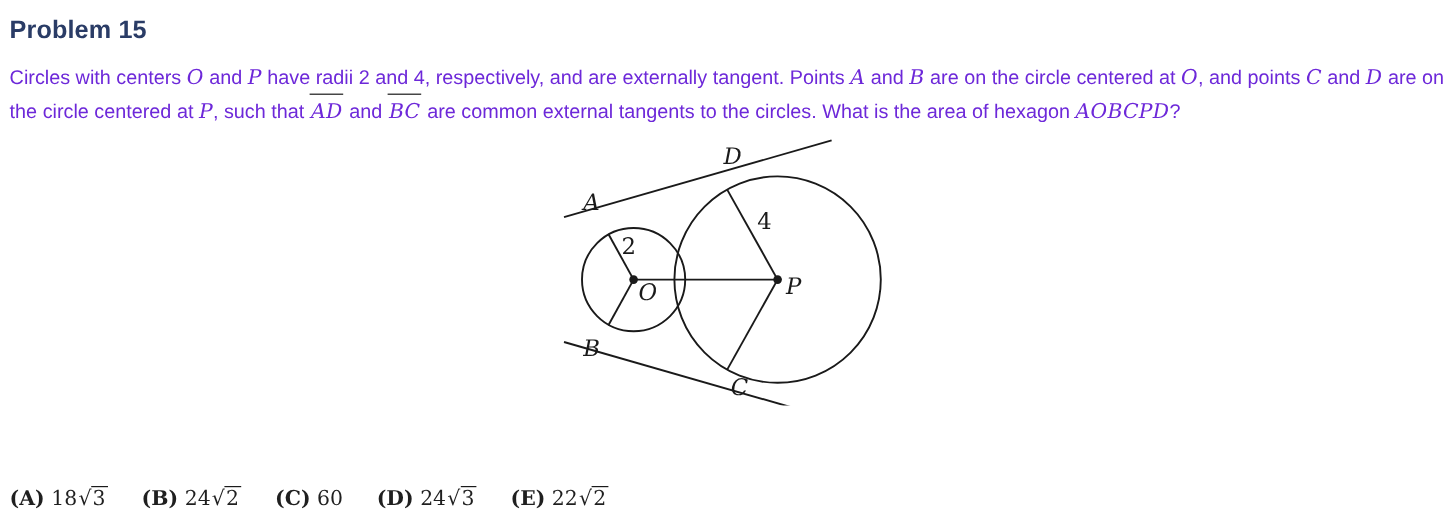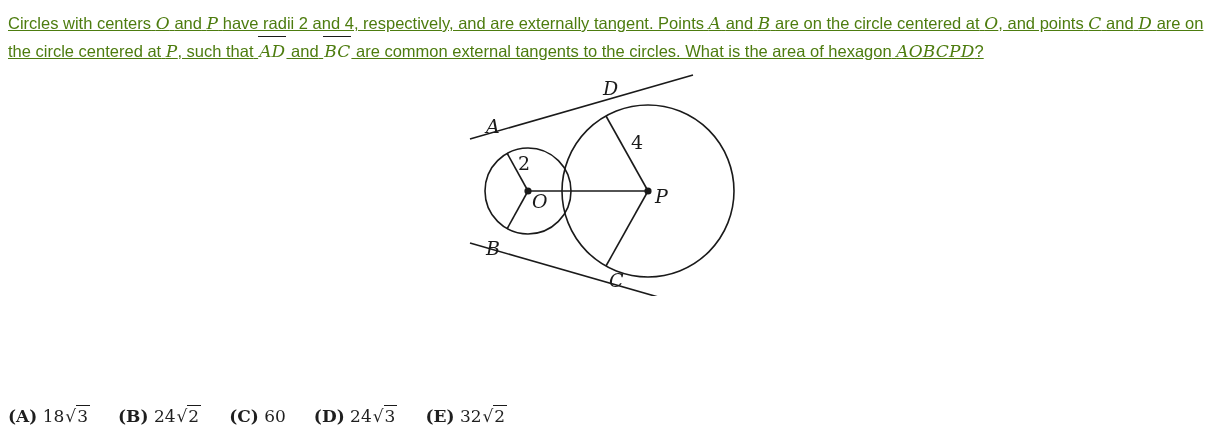--- a/index.html
+++ b/index.html
@@ -25,23 +25,22 @@
   .problem-title {
     font-size: 21px;
     font-weight: bold;
     color: #2a3c66;
     margin: 4px 0 14px 0;
     letter-spacing: 0.1px;
   }
   .problem-body {
     font-size: 16.5px;
     line-height: 1.62;
-    color: #4d7c0f;
+    color: #6d28d9;
     max-width: 1196px;
-    text-decoration: underline;
   }
   .mi {
     font-family: "DejaVu Serif", serif;
     font-style: italic;
     font-size: 17px;
     letter-spacing: 0.2px;
   }
   .overline {
     position: relative;
     display: inline-block;
@@ -113,20 +112,21 @@
   }
   svg text.num {
     font-style: normal;
   }
 </style>
 </head>
 <body>
 
 <div class="page">
 
+  <div class="problem-title">Problem 15</div>
 
   <div class="problem-body">
     <span>Circles with centers</span>
     <span class="mi">O</span>
     <span>and</span>
     <span class="mi">P</span>
     <span>have radii 2 and 4, respectively, and are externally tangent. Points</span>
     <span class="mi">A</span>
     <span>and</span>
     <span class="mi">B</span>
@@ -198,17 +198,17 @@
     <span class="choice">
       <span class="lbl">(C)</span>
       <span class="val">60</span>
     </span>
     <span class="choice">
       <span class="lbl">(D)</span>
       <span class="val">24</span><span class="sqrt">√<span class="bar">3</span></span>
     </span>
     <span class="choice">
       <span class="lbl">(E)</span>
-      <span class="val">32</span><span class="sqrt">√<span class="bar">2</span></span>
+      <span class="val">22</span><span class="sqrt">√<span class="bar">2</span></span>
     </span>
   </div>
 
 </div>
 
 </body></html>

